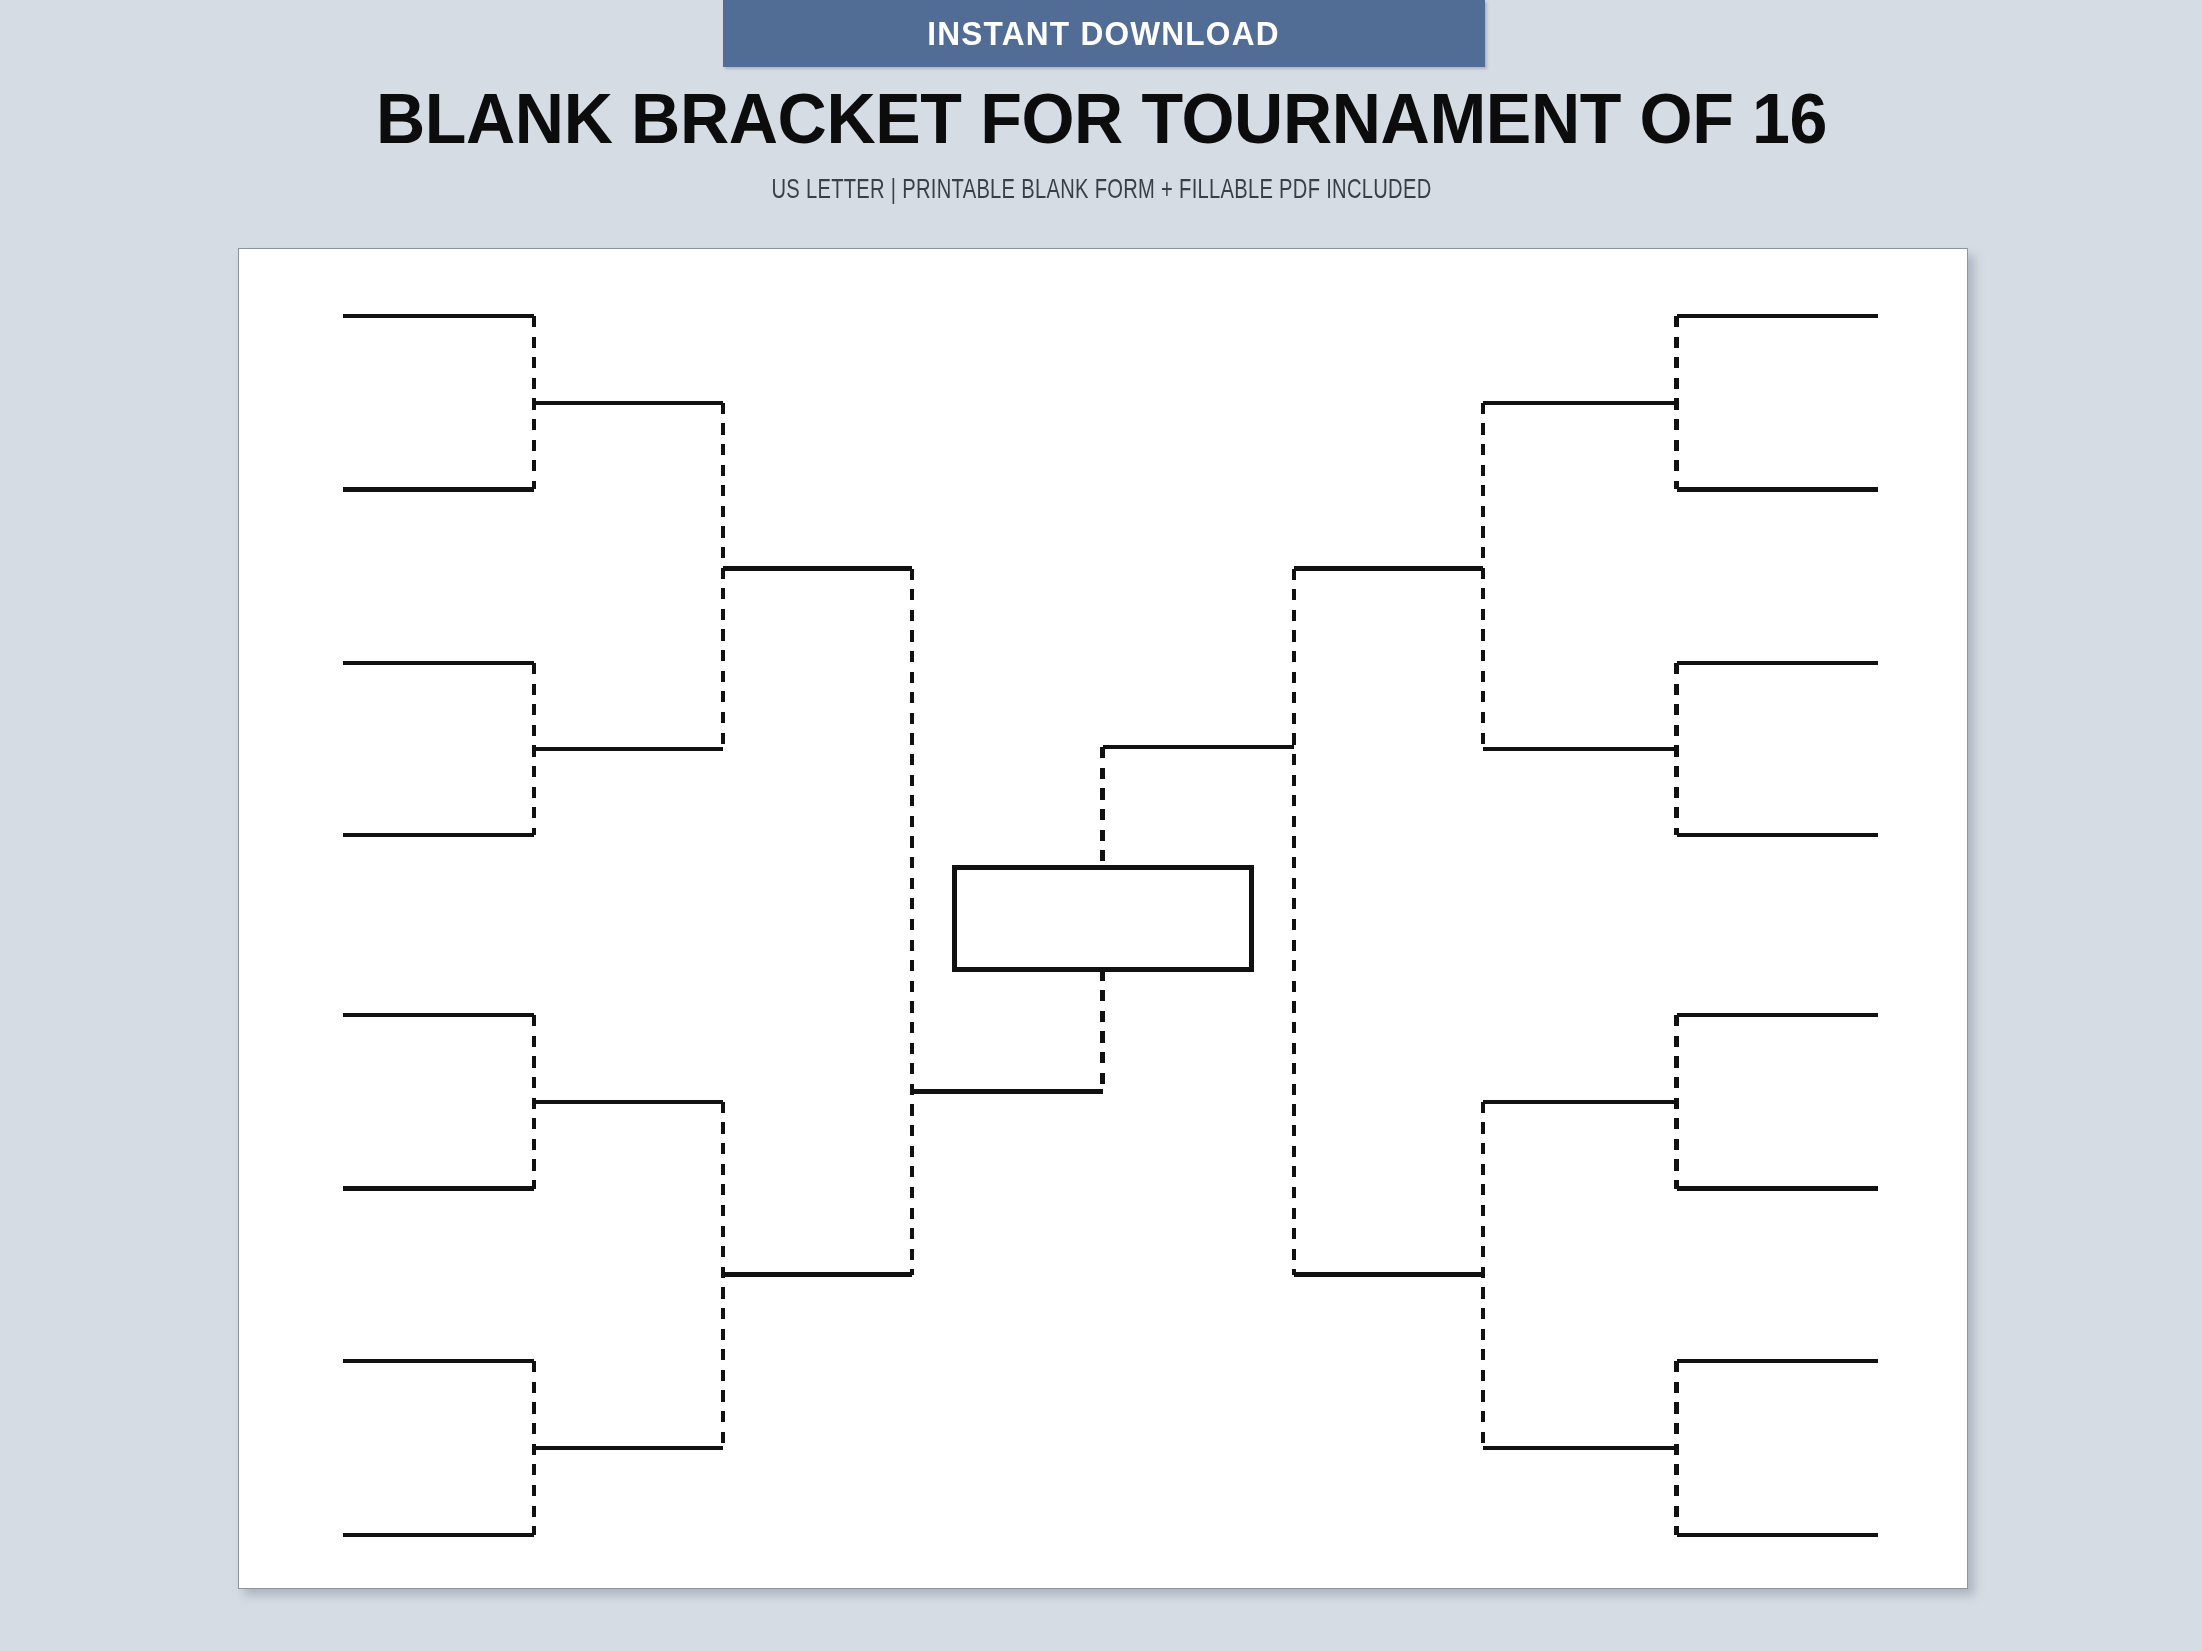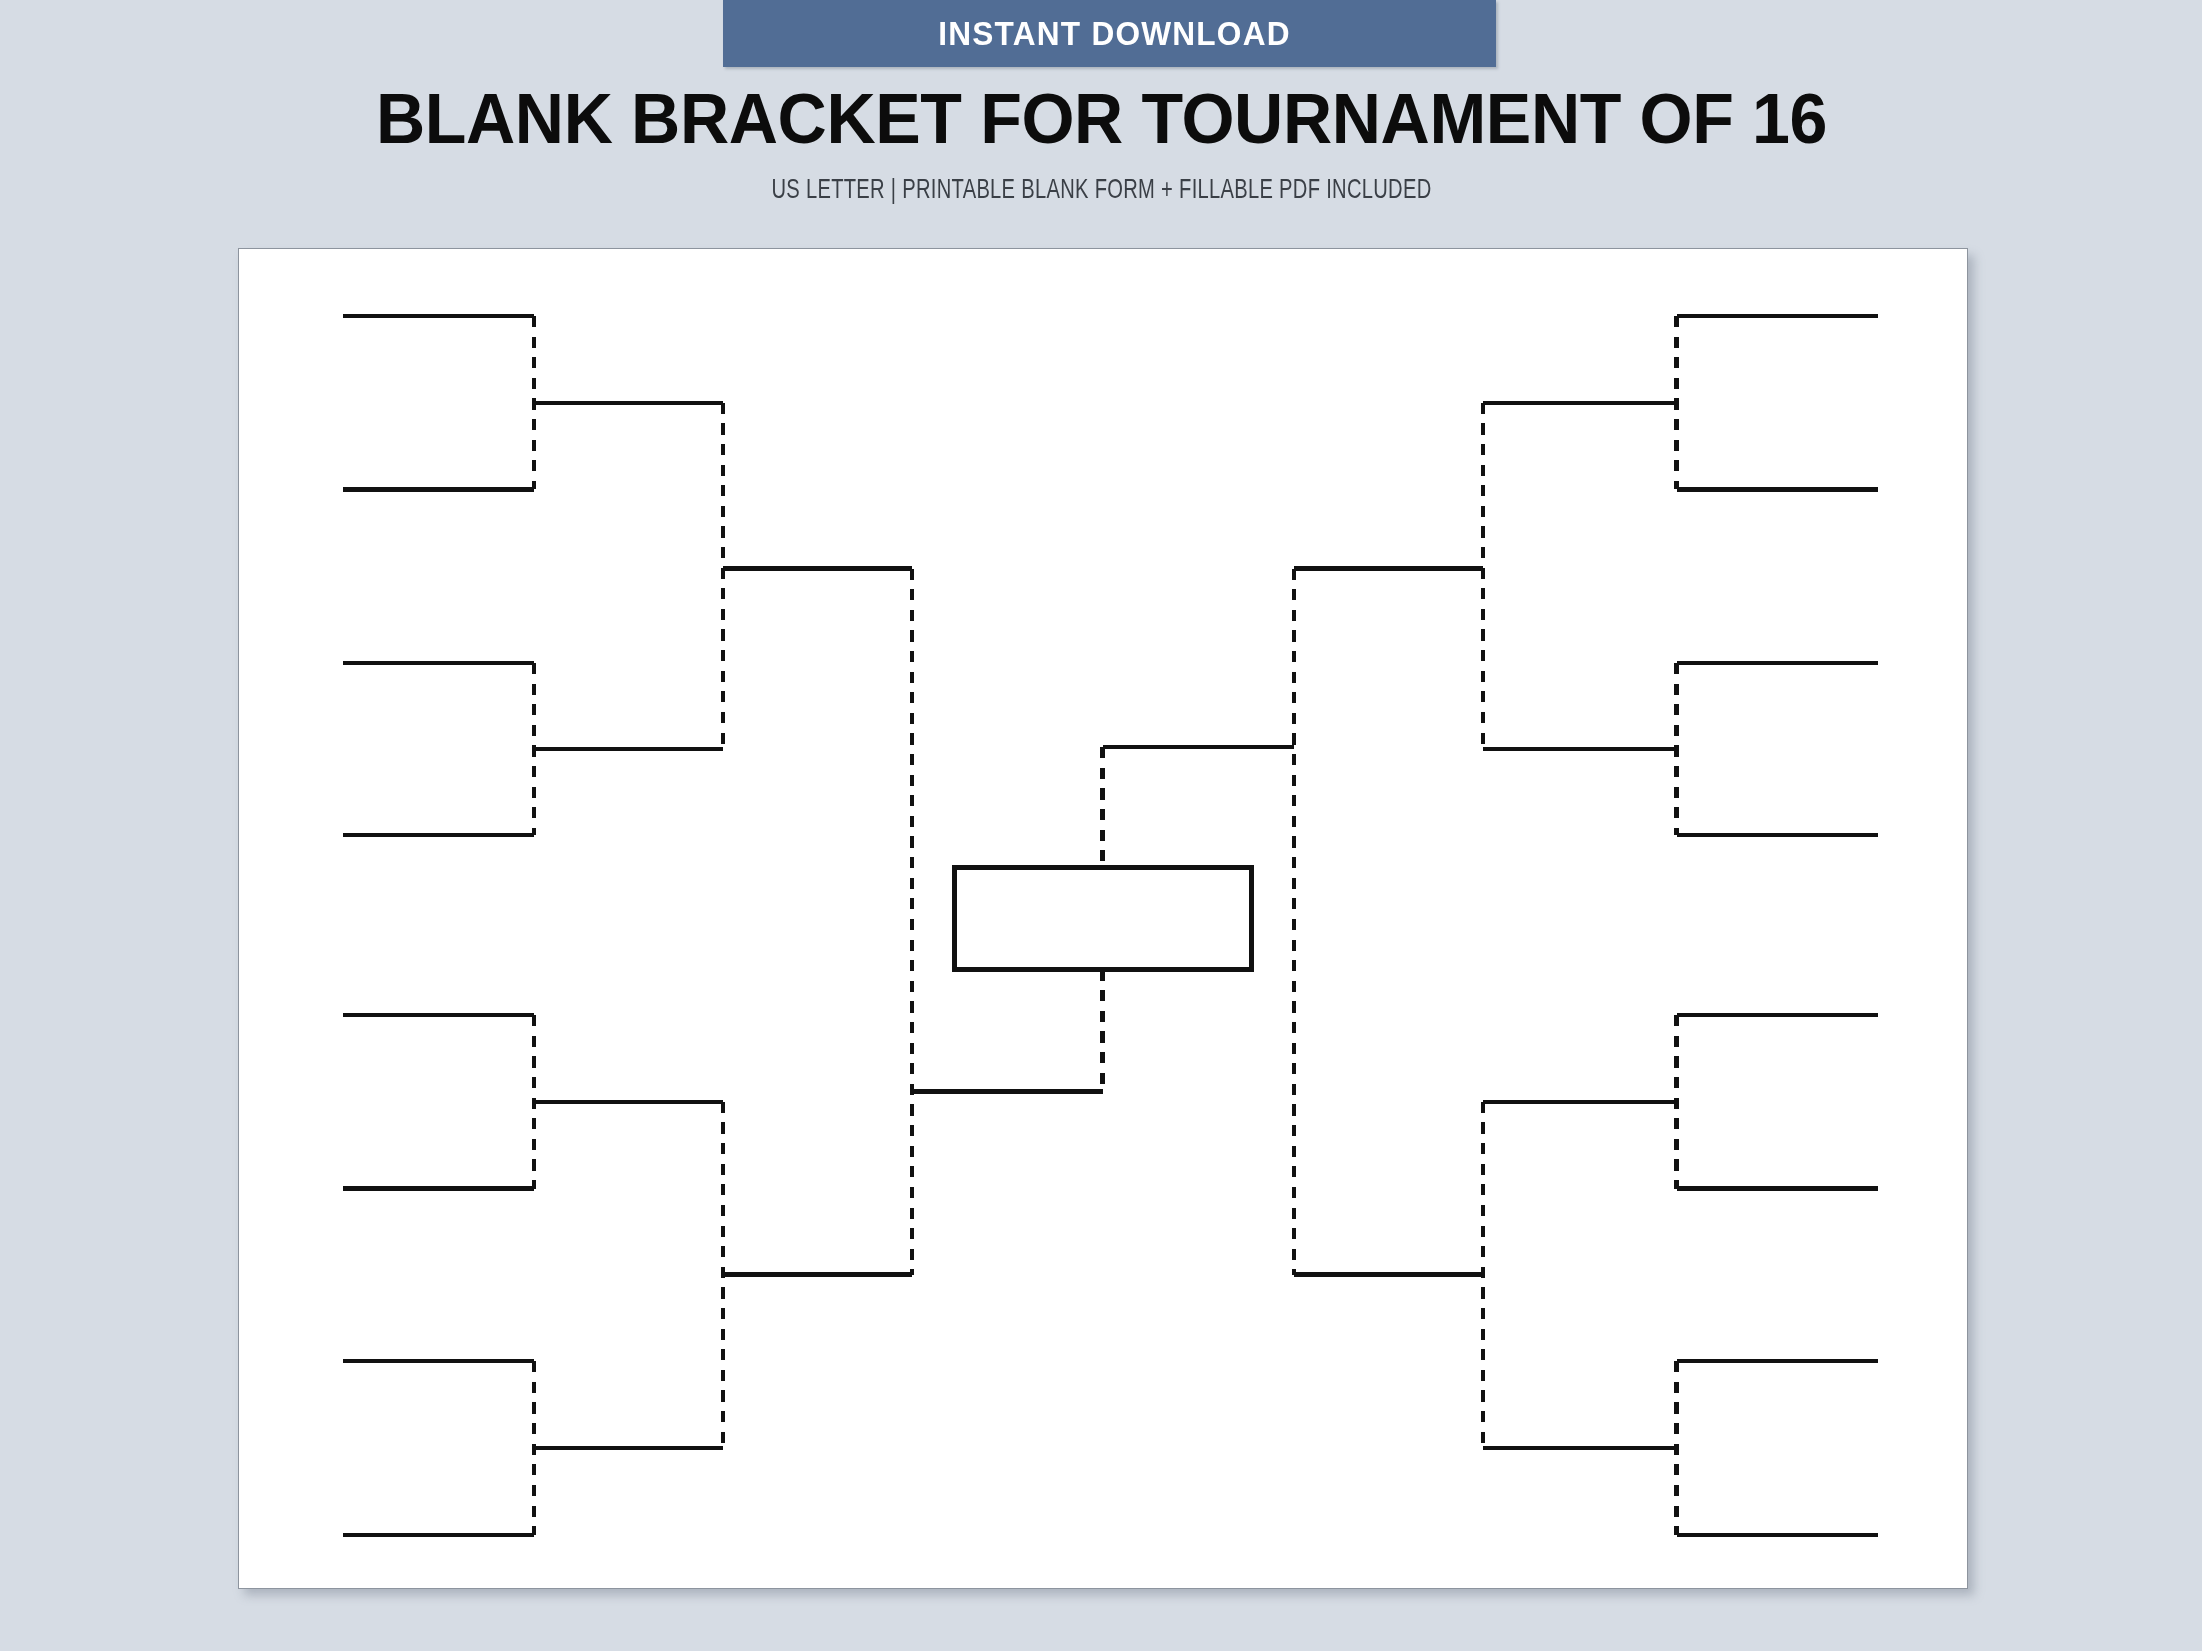--- a/index.html
+++ b/index.html
@@ -27,21 +27,20 @@
     position: absolute;
     left: 723px;
     top: 0;
     width: 762px;
     height: 67px;
     background: #516d95;
     box-shadow: 1.7px 1.7px 2.6px rgba(120,130,145,0.45);
     display: flex;
     align-items: center;
     justify-content: center;
-    padding-left: 11px;
   }
   .banner-label {
     color: #ffffff;
     font-family: "Liberation Sans", sans-serif;
     font-weight: bold;
     font-size: 34px;
     letter-spacing: 1.3px;
     transform: scaleX(0.93);
   }
 

